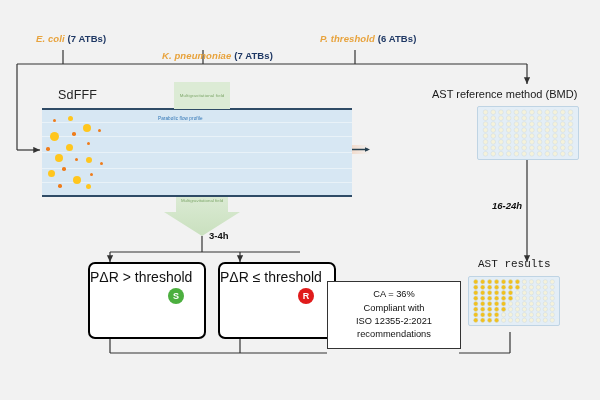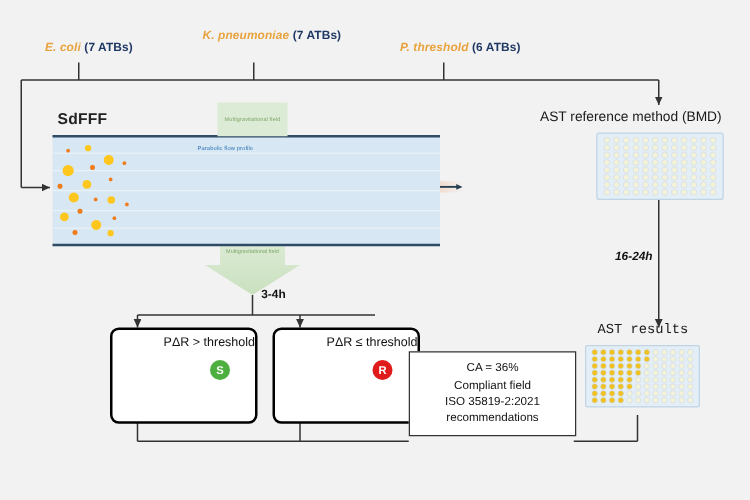--- a/index.html
+++ b/index.html
@@ -14,21 +14,21 @@
 
   
   .species{
     position:absolute;white-space:nowrap;font-size:9.5px;letter-spacing:.1px;
   }
   .species .sp{color:#E8A33D;font-style:italic;font-weight:600;}
   .species .atb{color:#1F3864;font-weight:600;}
 
   
   .sdfff-label{
-    position:absolute;left:46px;top:88px;font-size:12.5px;color:#222;font-weight:700;
+    position:absolute;left:58px;top:88px;font-size:12.5px;color:#222;font-weight:400;
     letter-spacing:.2px;
   }
   .channel{
     position:absolute;left:42px;top:108px;width:310px;height:85px;
     background:#D7E7F3;
     border-top:2.5px solid #2F4B66;border-bottom:2.5px solid #2F4B66;
     overflow:hidden;
   }
   .chband{position:absolute;left:0;width:100%;height:1px;background:rgba(255,255,255,.45);}
   .parab-txt{
@@ -56,22 +56,22 @@
   .timing{position:absolute;font-size:9.5px;color:#111;font-weight:600;white-space:nowrap;}
 
   
   .plate{position:absolute;background:#E4EEF6;border:1px solid #BFD4E4;border-radius:2px;}
 
   
   .tbox{
     position:absolute;background:#fff;border:2.2px solid #000;border-radius:7px;
   }
   .tbox-ttl{
-    position:absolute;width:100%;text-align:right;top:5px;
-    font-size:10px;color:#111;white-space:nowrap;
+    position:absolute;width:100%;text-align:left;top:5px;
+    font-size:14px;color:#111;white-space:nowrap;
   }
   .badge{
     position:absolute;border-radius:50%;color:#fff;font-size:9px;font-weight:700;
     display:flex;align-items:center;justify-content:center;
   }
   .badge.s{background:#4CAF3F;}
   .badge.r{background:#E01B1B;}
 
   
   .cabox{
@@ -192,21 +192,21 @@
       <path d="M6,38 L8,4 L10,38 L14,20 L20,11 L28,10 L38,15 L50,23 L62,30 L76,35 L90,37.4 L104,38" stroke="#4A6FB5" stroke-width="1.5" fill="none"></path>
       <path d="M6,38 L8.4,7 L10.6,38 L14.6,23 L20.6,14 L28.6,13 L38.6,18 L50.6,26 L62.6,32 L76.6,36 L90,37.8 L104,38" stroke="#E8A33D" stroke-width="1.5" fill="none"></path>
       <path d="M6,7 L6,38" stroke="#9FB6D6" stroke-width="0.8" fill="none"></path>
     </g>
   </svg>
 
   <div class="species" style="left:36px;top:33px;">
     <span class="sp">E. coli</span>
     <span class="atb">(7 ATBs)</span>
   </div>
-  <div class="species" style="left:162px;top:23px;">
+  <div class="species" style="left:162px;top:50px;">
     <span class="sp">K. pneumoniae</span>
     <span class="atb">(7 ATBs)</span>
   </div>
   <div class="species" style="left:320px;top:33px;">
     <span class="sp">P. threshold</span>
     <span class="atb">(6 ATBs)</span>
   </div>
 
   <div class="sdfff-label">SdFFF</div>
 
@@ -460,18 +460,18 @@
   </div>
   <div class="badge s" style="left:168px;top:288px;width:16px;height:16px;">S</div>
 
   <div class="tbox" style="left:218px;top:262px;width:114px;height:73px;">
     <div class="tbox-ttl">PΔR ≤ threshold</div>
   </div>
   <div class="badge r" style="left:298px;top:288px;width:16px;height:16px;">R</div>
 
   <div class="cabox">
     <div>CA = 36%</div>
-    <div>Compliant field</div>
-    <div>ISO 35819-2:2021</div>
+    <div>Compliant with</div>
+    <div>ISO 12355-2:2021</div>
     <div>recommendations</div>
   </div>
 
 </div>
 
 </body></html>

